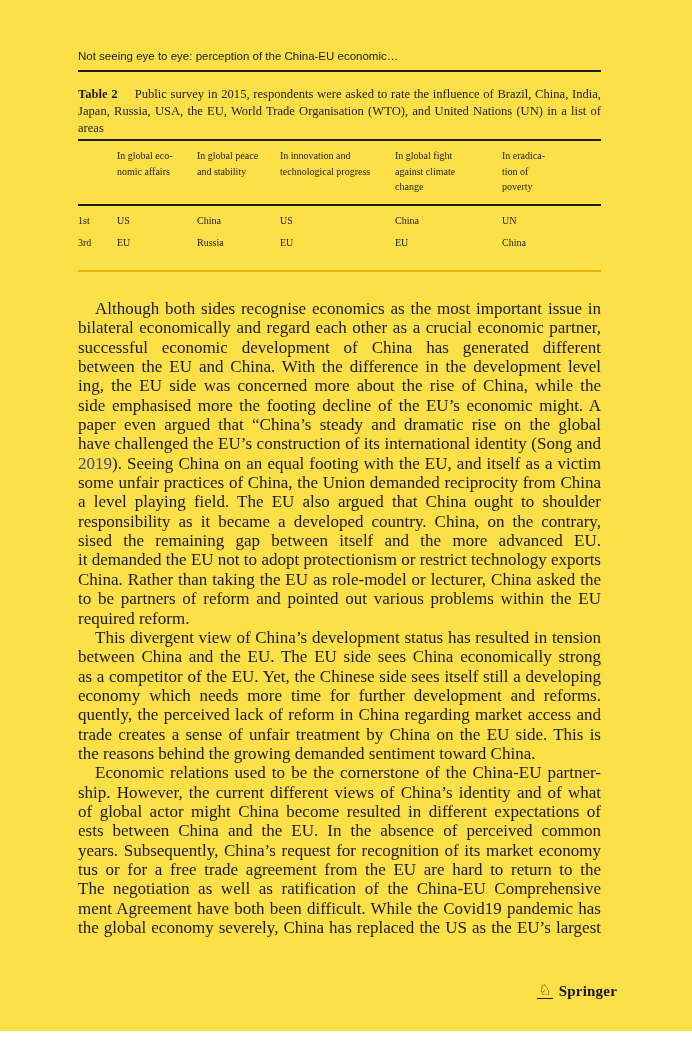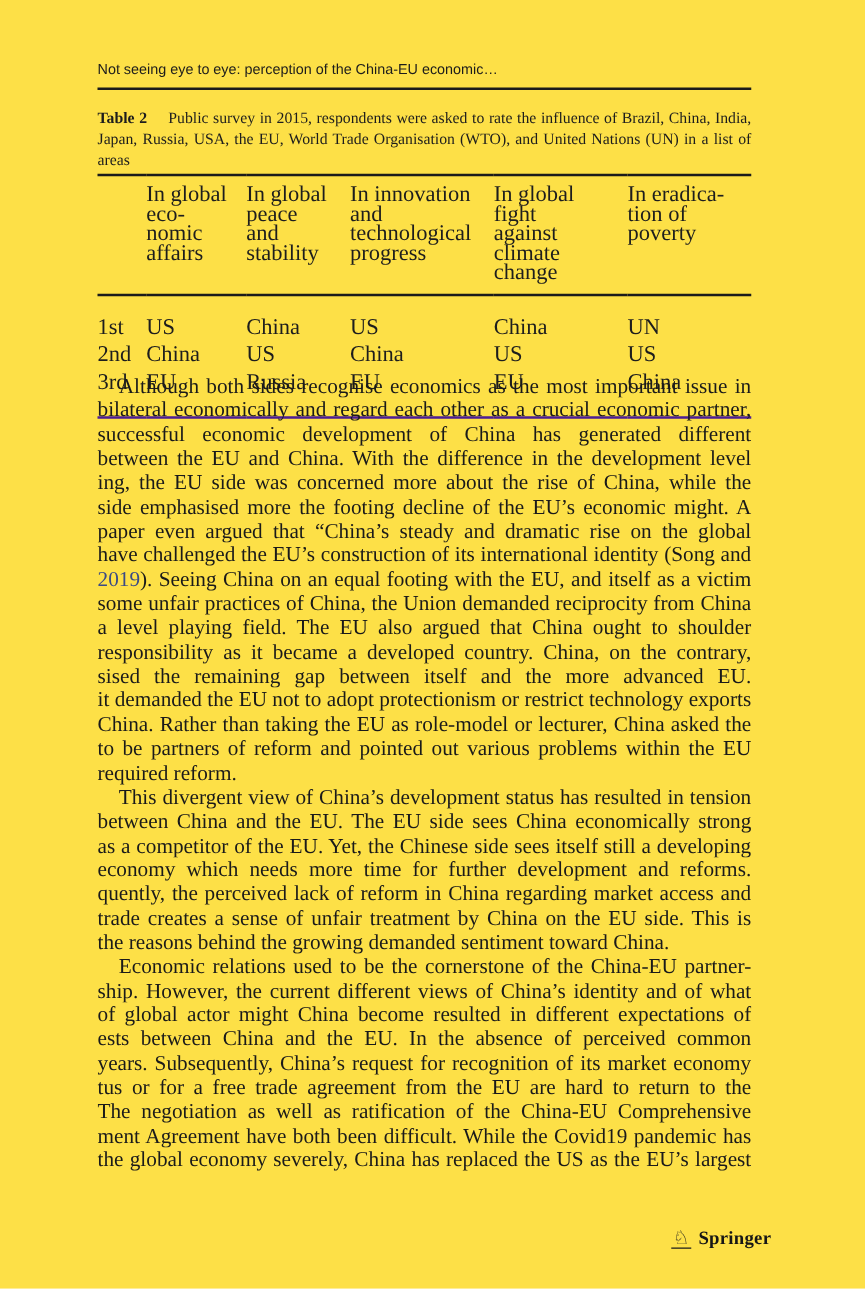--- a/index.html
+++ b/index.html
@@ -15,32 +15,32 @@
     position:absolute; left:78px; top:70px; width:523px; height:2px; background:#1b1b1b;
   }
   .caption {
     position:absolute; left:78px; top:86px; width:523px;
     font-size:12.6px; line-height:17px; text-align:justify; color:#1d1d1d;
   }
   .cap-label { font-weight:bold; margin-right:17px; }
   table.inftable {
     position:absolute; left:78px; top:139px; width:523px;
     border-collapse:collapse; table-layout:fixed;
-    border-top:2px solid #1b1b1b; border-bottom:2px solid #4c1d95;
-    font-size:18px; color:#1d1d1d;
+    border-top:2px solid #1b1b1b; border-bottom:2px solid #eab308;
+    font-size:10px; color:#1d1d1d;
   }
   table.inftable thead th {
     text-align:left; font-weight:normal; vertical-align:top;
     padding:7px 6px 9px 0; line-height:15.5px;
     border-bottom:2px solid #1b1b1b;
   }
   table.inftable tbody td {
     text-align:left; vertical-align:top; padding:3.5px 6px 3.5px 0; line-height:15px;
   }
-  table.inftable tbody tr:first-child td { padding-top:17px; }
+  table.inftable tbody tr:first-child td { padding-top:7px; }
   table.inftable tbody tr:last-child td { padding-bottom:20px; }
   .body-text {
     position:absolute; left:78px; top:299px; width:523px;
     font-size:17px; color:#1a1a1a;
   }
   .line {
     height:19.35px; line-height:19.35px; overflow:hidden;
     text-align:justify; text-align-last:justify;
   }
   .line.last { text-align-last:left; }
@@ -93,28 +93,20 @@
       <tbody>
         <tr>
           <td>1st</td>
           <td>US</td>
           <td>China</td>
           <td>US</td>
           <td>China</td>
           <td>UN</td>
         </tr>
         <tr>
-          <td>2nd</td>
-          <td>China</td>
-          <td>US</td>
-          <td>China</td>
-          <td>US</td>
-          <td>US</td>
-        </tr>
-        <tr>
           <td>3rd</td>
           <td>EU</td>
           <td>Russia</td>
           <td>EU</td>
           <td>EU</td>
           <td>China</td>
         </tr>
       </tbody>
     </table>
 

